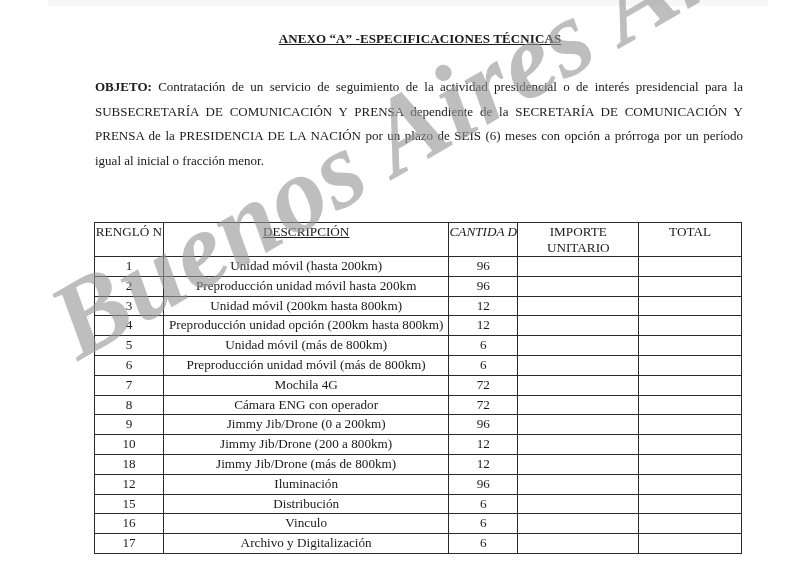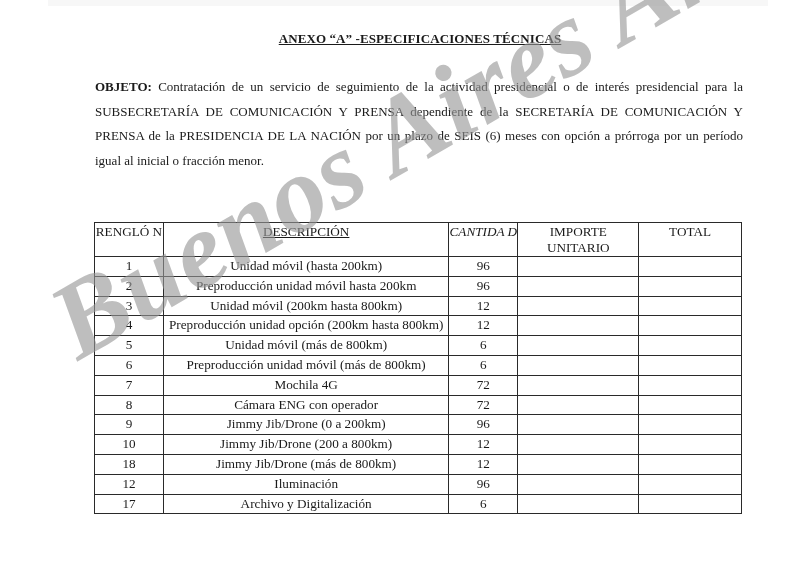--- a/index.html
+++ b/index.html
@@ -143,20 +143,34 @@
           <td></td>
         </tr>
         <tr>
           <td>12</td>
           <td>Iluminación</td>
           <td>96</td>
           <td></td>
           <td></td>
         </tr>
         <tr>
+          <td>15</td>
+          <td>Distribución</td>
+          <td>6</td>
+          <td></td>
+          <td></td>
+        </tr>
+        <tr>
+          <td>16</td>
+          <td>Vinculo</td>
+          <td>6</td>
+          <td></td>
+          <td></td>
+        </tr>
+        <tr>
           <td>17</td>
           <td>Archivo y Digitalización</td>
           <td>6</td>
           <td></td>
           <td></td>
         </tr>
       </tbody>
   </table>
 
   <div class="watermark">Buenos Aires Ahora</div>

